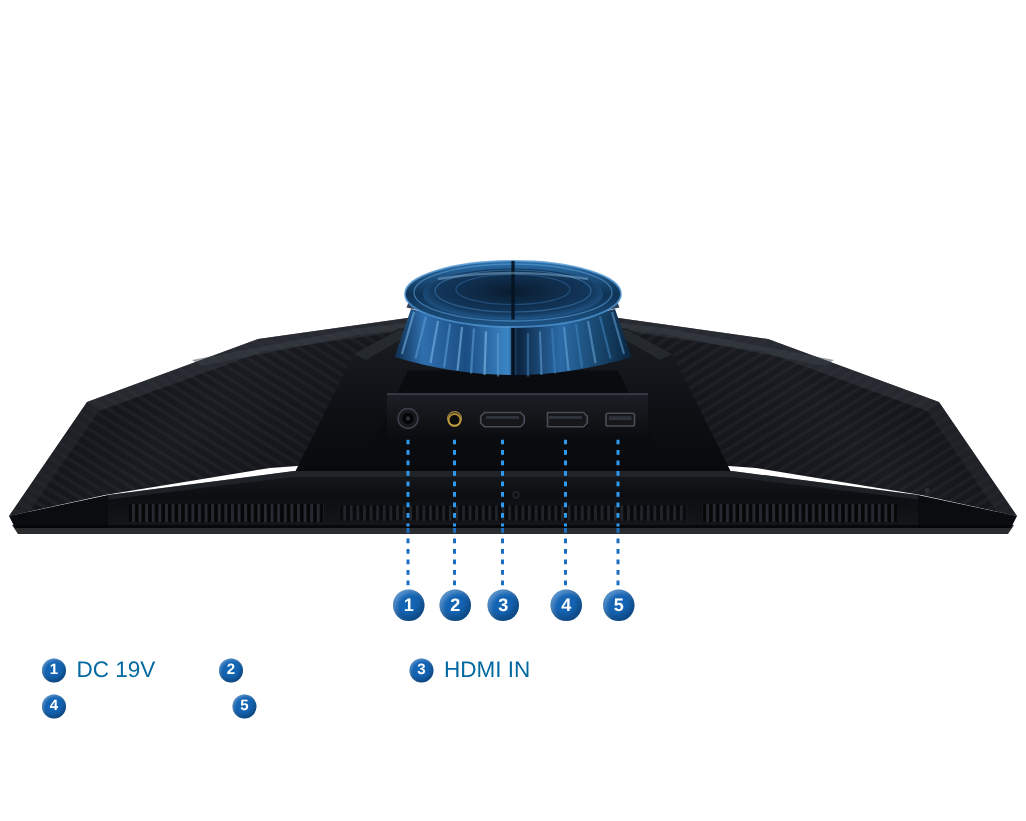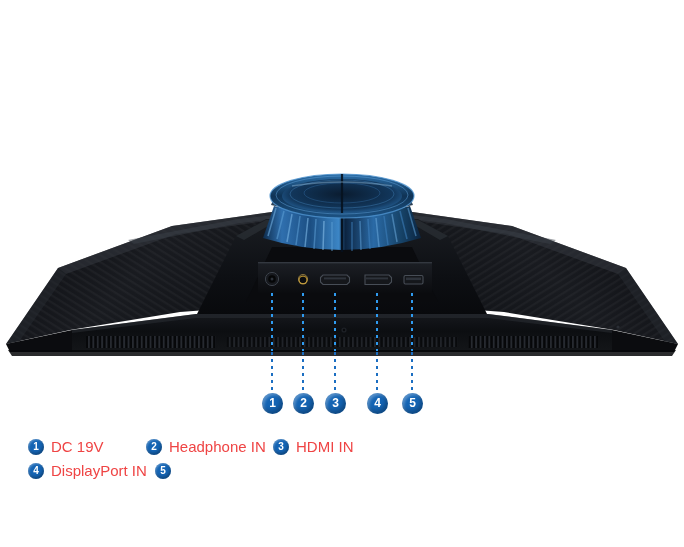--- a/index.html
+++ b/index.html
@@ -90,21 +90,21 @@
     font-weight: 700;
     line-height: 16px;
     text-align: center;
     flex: 0 0 auto;
     box-shadow: inset -1px -2px 3px rgba(0,0,0,0.30),
                 inset 1px 1px 2px rgba(255,255,255,0.30);
   }
   .legend-text {
     margin-left: 7px;
     font-size: 15px;
-    color: #ef4444;
+    color: #0369a1;
     line-height: 18px;
   }
 </style>
 </head>
 <body>
 
 <div id="stage">
 
   <svg id="product" viewBox="0 0 684 420">
     <defs>
@@ -338,32 +338,30 @@
 
   <div id="legend">
 
     <div class="legend-row">
       <div class="legend-item" style="width:118px;">
         <span class="legend-badge">1</span>
         <span class="legend-text">DC 19V</span>
       </div>
       <div class="legend-item" style="width:127px;">
         <span class="legend-badge">2</span>
-        <span class="legend-text">Headphone IN</span>
       </div>
       <div class="legend-item">
         <span class="legend-badge">3</span>
         <span class="legend-text">HDMI IN</span>
       </div>
     </div>
 
     <div class="legend-row">
       <div class="legend-item" style="width:127px;">
         <span class="legend-badge">4</span>
-        <span class="legend-text">DisplayPort IN</span>
       </div>
       <div class="legend-item">
         <span class="legend-badge">5</span>
       </div>
     </div>
 
   </div>
 </div>
 
 </body></html>

